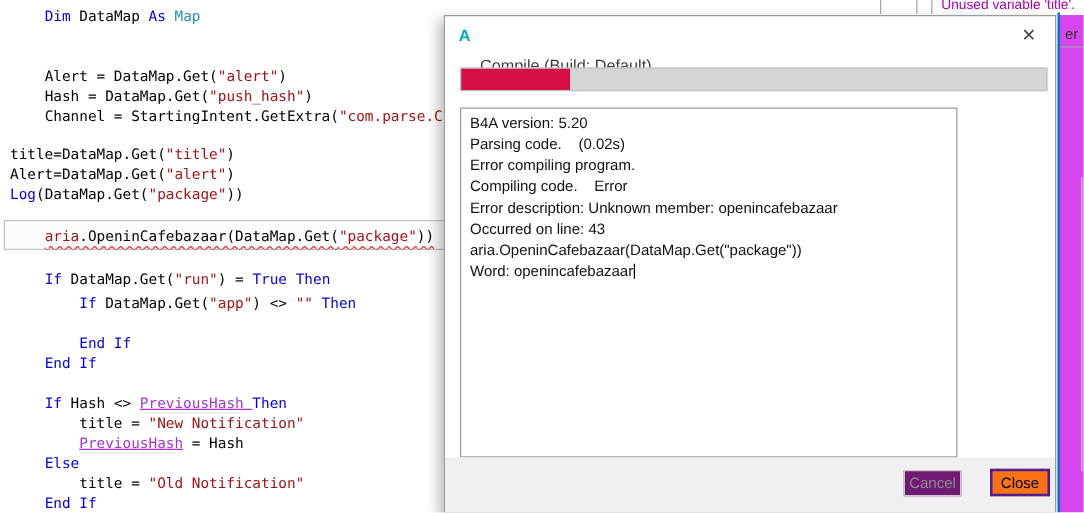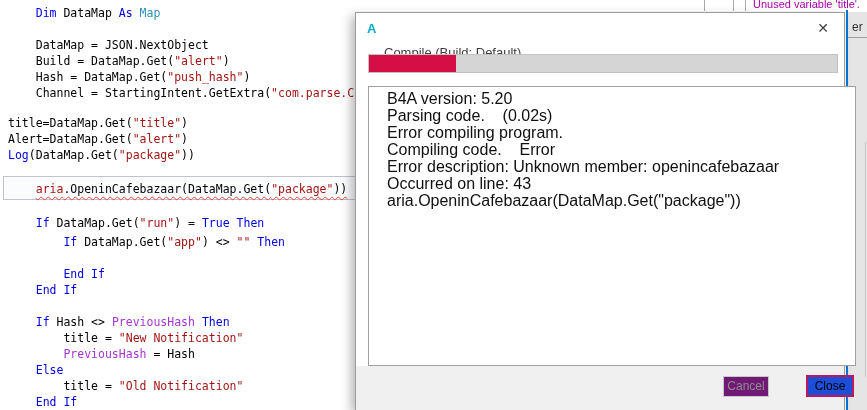--- a/index.html
+++ b/index.html
@@ -7,74 +7,74 @@
        font-family:"Liberation Sans", sans-serif;}
 
   
   .editor{position:absolute;left:0;top:0;width:867px;height:410px;background:#fff;}
   .code-line{position:absolute;left:8px;white-space:pre;
              font-family:"DejaVu Sans Mono", monospace;font-size:11.5px;line-height:16px;color:#000;}
   .tk-ws{color:#000;}
   .tk-kw{color:#0000E6;}
   .tk-typ{color:#2B91AF;}
   .tk-str{color:#A31515;}
-  .tk-glob{color:#A435D2;}
+  .tk-glob{color:#A435D2;text-decoration:underline;}
   .tk-err{color:#A31515;}
   .sq{text-decoration:underline wavy #E8453C;text-decoration-thickness:1px;
       text-underline-offset:3px;text-decoration-skip-ink:none;}
   .cur-line-box{position:absolute;left:3px;top:176px;width:353px;height:22px;
                 border:1px solid #BFC3CF;background:rgba(240,242,248,0.25);}
   .tooltip{position:absolute;left:35px;top:199px;width:272px;height:16px;
            background:#F1F1F1;border:1px solid #9A9A9A;box-shadow:2px 2px 3px rgba(0,0,0,0.25);
            font-size:12px;color:#1b1b1b;padding:2px 6px 1px 6px;white-space:nowrap;z-index:5;}
 
   
   .warn-strip{position:absolute;left:690px;top:0;width:177px;height:12px;background:#fff;}
   .warn-text{position:absolute;left:63px;top:-2px;font-size:11px;color:#A800A8;white-space:nowrap;}
   .tick{position:absolute;top:0;width:1px;height:11px;background:#A9A9A9;}
 
   
   .right-blue-line{position:absolute;left:846px;top:10px;width:2px;height:400px;background:#0078D7;}
-  .right-panel{position:absolute;left:848px;top:12px;width:19px;height:398px;background:#e5e5e5;}
+  .right-panel{position:absolute;left:848px;top:12px;width:19px;height:398px;background:#d946ef;}
   .right-frag{position:absolute;left:4px;top:8px;font-size:12px;color:#333;}
   .right-hline{position:absolute;left:0;top:25px;width:19px;height:1px;background:#A0A0A0;}
   .right-vline{position:absolute;left:17px;top:130px;width:1px;height:235px;background:#C9C9C9;}
 
   
   .dialog{position:absolute;left:355px;top:12px;width:490px;height:398px;background:#fff;
           border:1px solid #9B9B9B;box-shadow:-4px 4px 10px rgba(0,0,0,0.28);z-index:10;box-sizing:border-box;}
   .dlg-title{position:absolute;left:0;top:0;width:100%;height:30px;}
   .dlg-logo{position:absolute;left:11px;top:8px;font-size:13px;font-weight:bold;color:#00AEC7;}
   .dlg-title-text{position:absolute;left:28px;top:8px;font-size:13px;color:#3c3c3c;margin-top:24px;}
   .dlg-close{position:absolute;right:12px;top:6px;font-size:14px;color:#444;cursor:pointer;
              width:18px;height:18px;text-align:center;line-height:18px;}
   .progress{position:absolute;left:12px;top:41px;width:470px;height:19px;background:#D5D5D5;
             border:1px solid #C2C2C2;box-sizing:border-box;}
   .progress-fill{height:100%;background:#D50F45;}
-  .logbox{position:absolute;left:12px;top:73px;width:488px;height:280px;background:#fff;
-          border:1px solid #A0A0A0;box-sizing:border-box;padding:3px 18px;overflow:hidden;
-          font-size:16px;line-height:17px;color:#101010;}
+  .logbox{position:absolute;left:12px;top:73px;width:398px;height:280px;background:#fff;
+          border:1px solid #A0A0A0;box-sizing:border-box;padding:3px 7px;overflow:hidden;
+          font-size:12px;line-height:17px;color:#101010;}
   .log-line{white-space:pre-wrap;}
   .caret{display:inline-block;width:1px;height:12px;background:#000;vertical-align:-2px;}
   .dlg-footer{position:absolute;left:0;top:353px;width:100%;height:45px;background:#F0F0F0;}
   .btn{position:absolute;font-size:12px;text-align:center;box-sizing:border-box;}
   .btn-cancel{left:367px;top:10px;width:46px;height:21px;line-height:19px;background:#701a75;
               border:1px solid #C8C8C8;color:#8d8d8d;}
-  .btn-close{left:450px;top:9px;width:48px;height:22px;line-height:18px;background:#1d4ed8;
-             border:2px solid #be185d;color:#000;}
+  .btn-close{left:436px;top:9px;width:48px;height:22px;line-height:18px;background:#f97316;
+             border:2px solid #4c1d95;color:#000;}
 </style>
 </head>
 <body>
 
 <div class="editor">
   <div class="cur-line-box"></div>
   <div id="code-layer">
       <div class="code-line" style="top: 5px;"><span class="tk-ws">    </span><span class="tk-kw">Dim </span><span class="tk-id">DataMap </span><span class="tk-kw">As </span><span class="tk-typ">Map</span></div>
-      <div class="code-line" style="top: 37px;"><span class="tk-ws">    </span><span class="tk-id">DataMap = JSON.NextObject</span></div>
-      <div class="code-line" style="top: 53px;"><span class="tk-ws">    </span><span class="tk-id">Build = DataMap.Get(</span><span class="tk-str">"alert"</span><span class="tk-id">)</span></div>
+      <div class="code-line" style="top: 37px;"><span class="tk-ws">    </span></div>
+      <div class="code-line" style="top: 53px;"><span class="tk-ws">    </span><span class="tk-id">Alert = DataMap.Get(</span><span class="tk-str">"alert"</span><span class="tk-id">)</span></div>
       <div class="code-line" style="top: 69px;"><span class="tk-ws">    </span><span class="tk-id">Hash = DataMap.Get(</span><span class="tk-str">"push_hash"</span><span class="tk-id">)</span></div>
       <div class="code-line" style="top: 85px;"><span class="tk-ws">    </span><span class="tk-id">Channel = StartingIntent.GetExtra(</span><span class="tk-str">"com.parse.C</span></div>
       <div class="code-line" style="top: 115px;"><span class="tk-id">title=DataMap.Get(</span><span class="tk-str">"title"</span><span class="tk-id">)</span></div>
       <div class="code-line" style="top: 131px;"><span class="tk-id">Alert=DataMap.Get(</span><span class="tk-str">"alert"</span><span class="tk-id">)</span></div>
       <div class="code-line" style="top: 147px;"><span class="tk-kw">Log</span><span class="tk-id">(DataMap.Get(</span><span class="tk-str">"package"</span><span class="tk-id">))</span></div>
       <div class="code-line" style="top: 181px;"><span class="tk-ws">    </span><span class="sq"><span class="tk-err">aria</span><span class="tk-id">.OpeninCafebazaar(DataMap.Get(</span><span class="tk-str">"package"</span><span class="tk-id">))</span></span></div>
       <div class="code-line" style="top: 215px;"><span class="tk-ws">    </span><span class="tk-kw">If </span><span class="tk-id">DataMap.Get(</span><span class="tk-str">"run"</span><span class="tk-id">) = </span><span class="tk-kw">True </span><span class="tk-kw">Then</span></div>
       <div class="code-line" style="top: 234px;"><span class="tk-ws">        </span><span class="tk-kw">If </span><span class="tk-id">DataMap.Get(</span><span class="tk-str">"app"</span><span class="tk-id">) &lt;&gt; </span><span class="tk-str">"" </span><span class="tk-kw">Then</span></div>
       <div class="code-line" style="top: 266px;"><span class="tk-ws">        </span><span class="tk-kw">End If</span></div>
       <div class="code-line" style="top: 282px;"><span class="tk-ws">    </span><span class="tk-kw">End If</span></div>
@@ -113,19 +113,20 @@
   </div>
 
   <div class="logbox" id="logbox">
       <div class="log-line">B4A version: 5.20</div>
       <div class="log-line">Parsing code.    (0.02s)</div>
       <div class="log-line">Error compiling program.</div>
       <div class="log-line">Compiling code.    Error</div>
       <div class="log-line">Error description: Unknown member: openincafebazaar</div>
       <div class="log-line">Occurred on line: 43</div>
       <div class="log-line">aria.OpeninCafebazaar(DataMap.Get("package"))</div>
+      <div class="log-line">Word: openincafebazaar<span class="caret"></span></div>
     </div>
 
   <div class="dlg-footer">
     <div class="btn btn-cancel">Cancel</div>
     <div class="btn btn-close">Close</div>
   </div>
 </div>
 
 </body></html>

